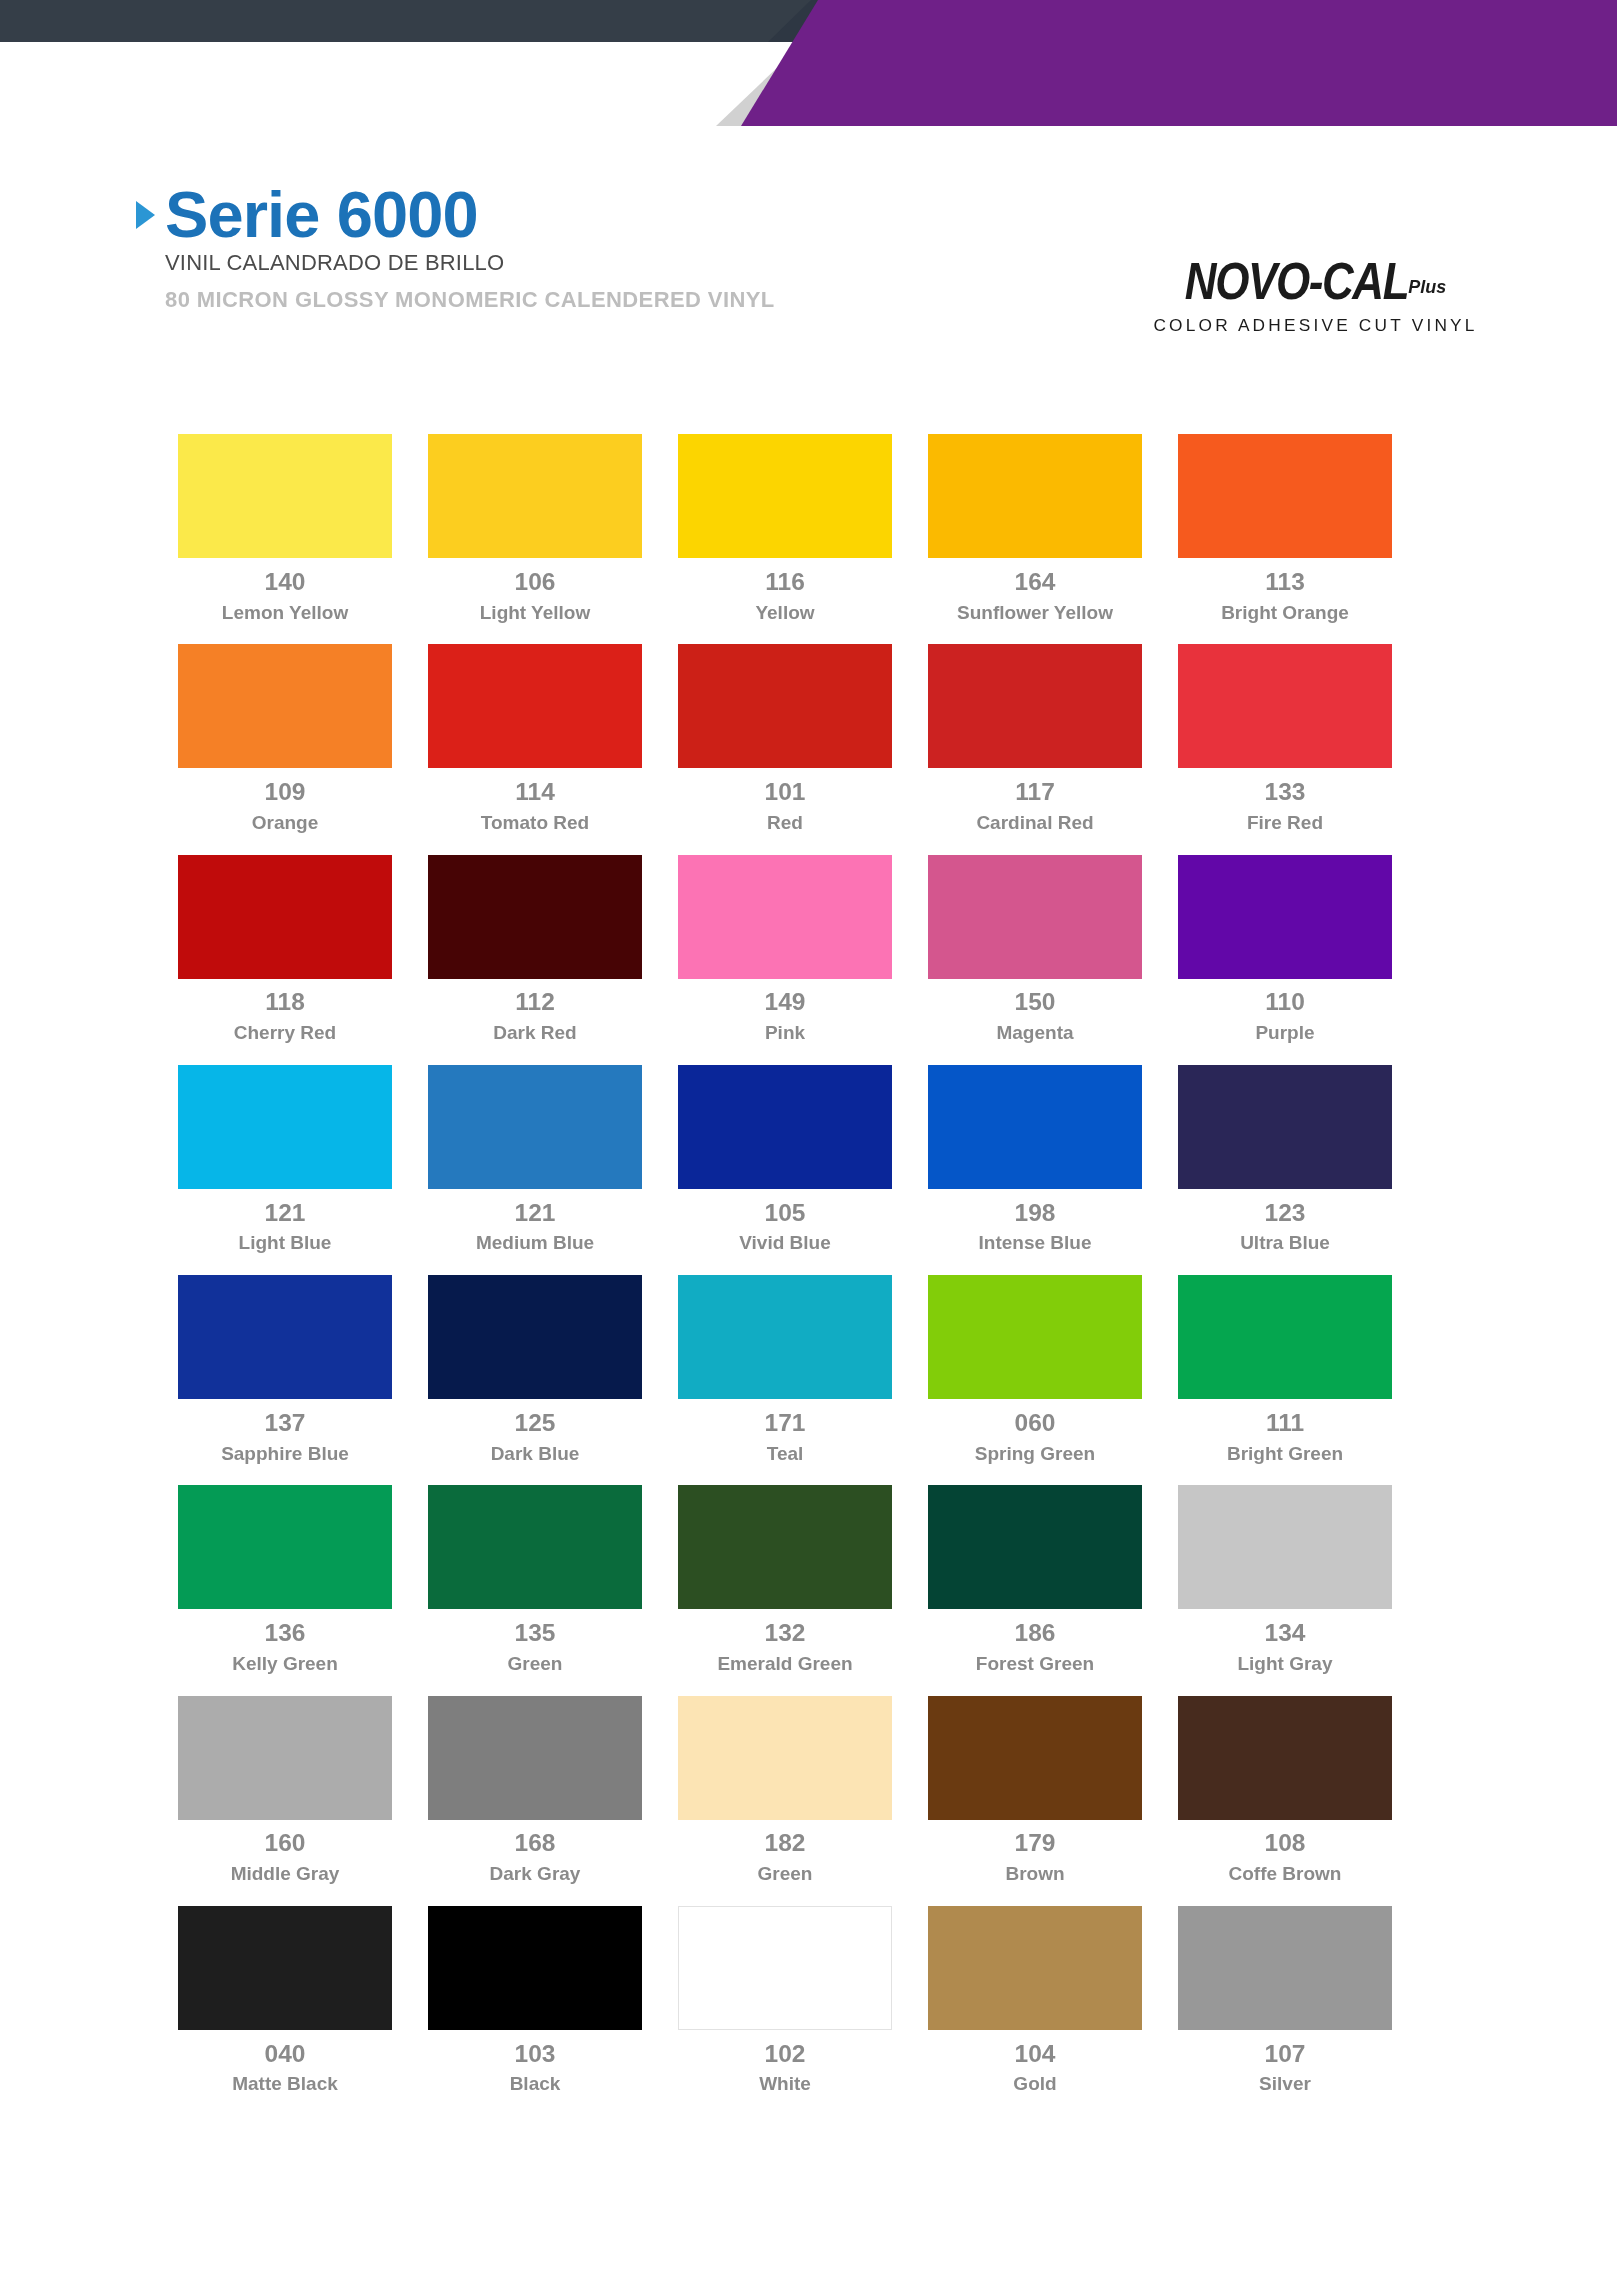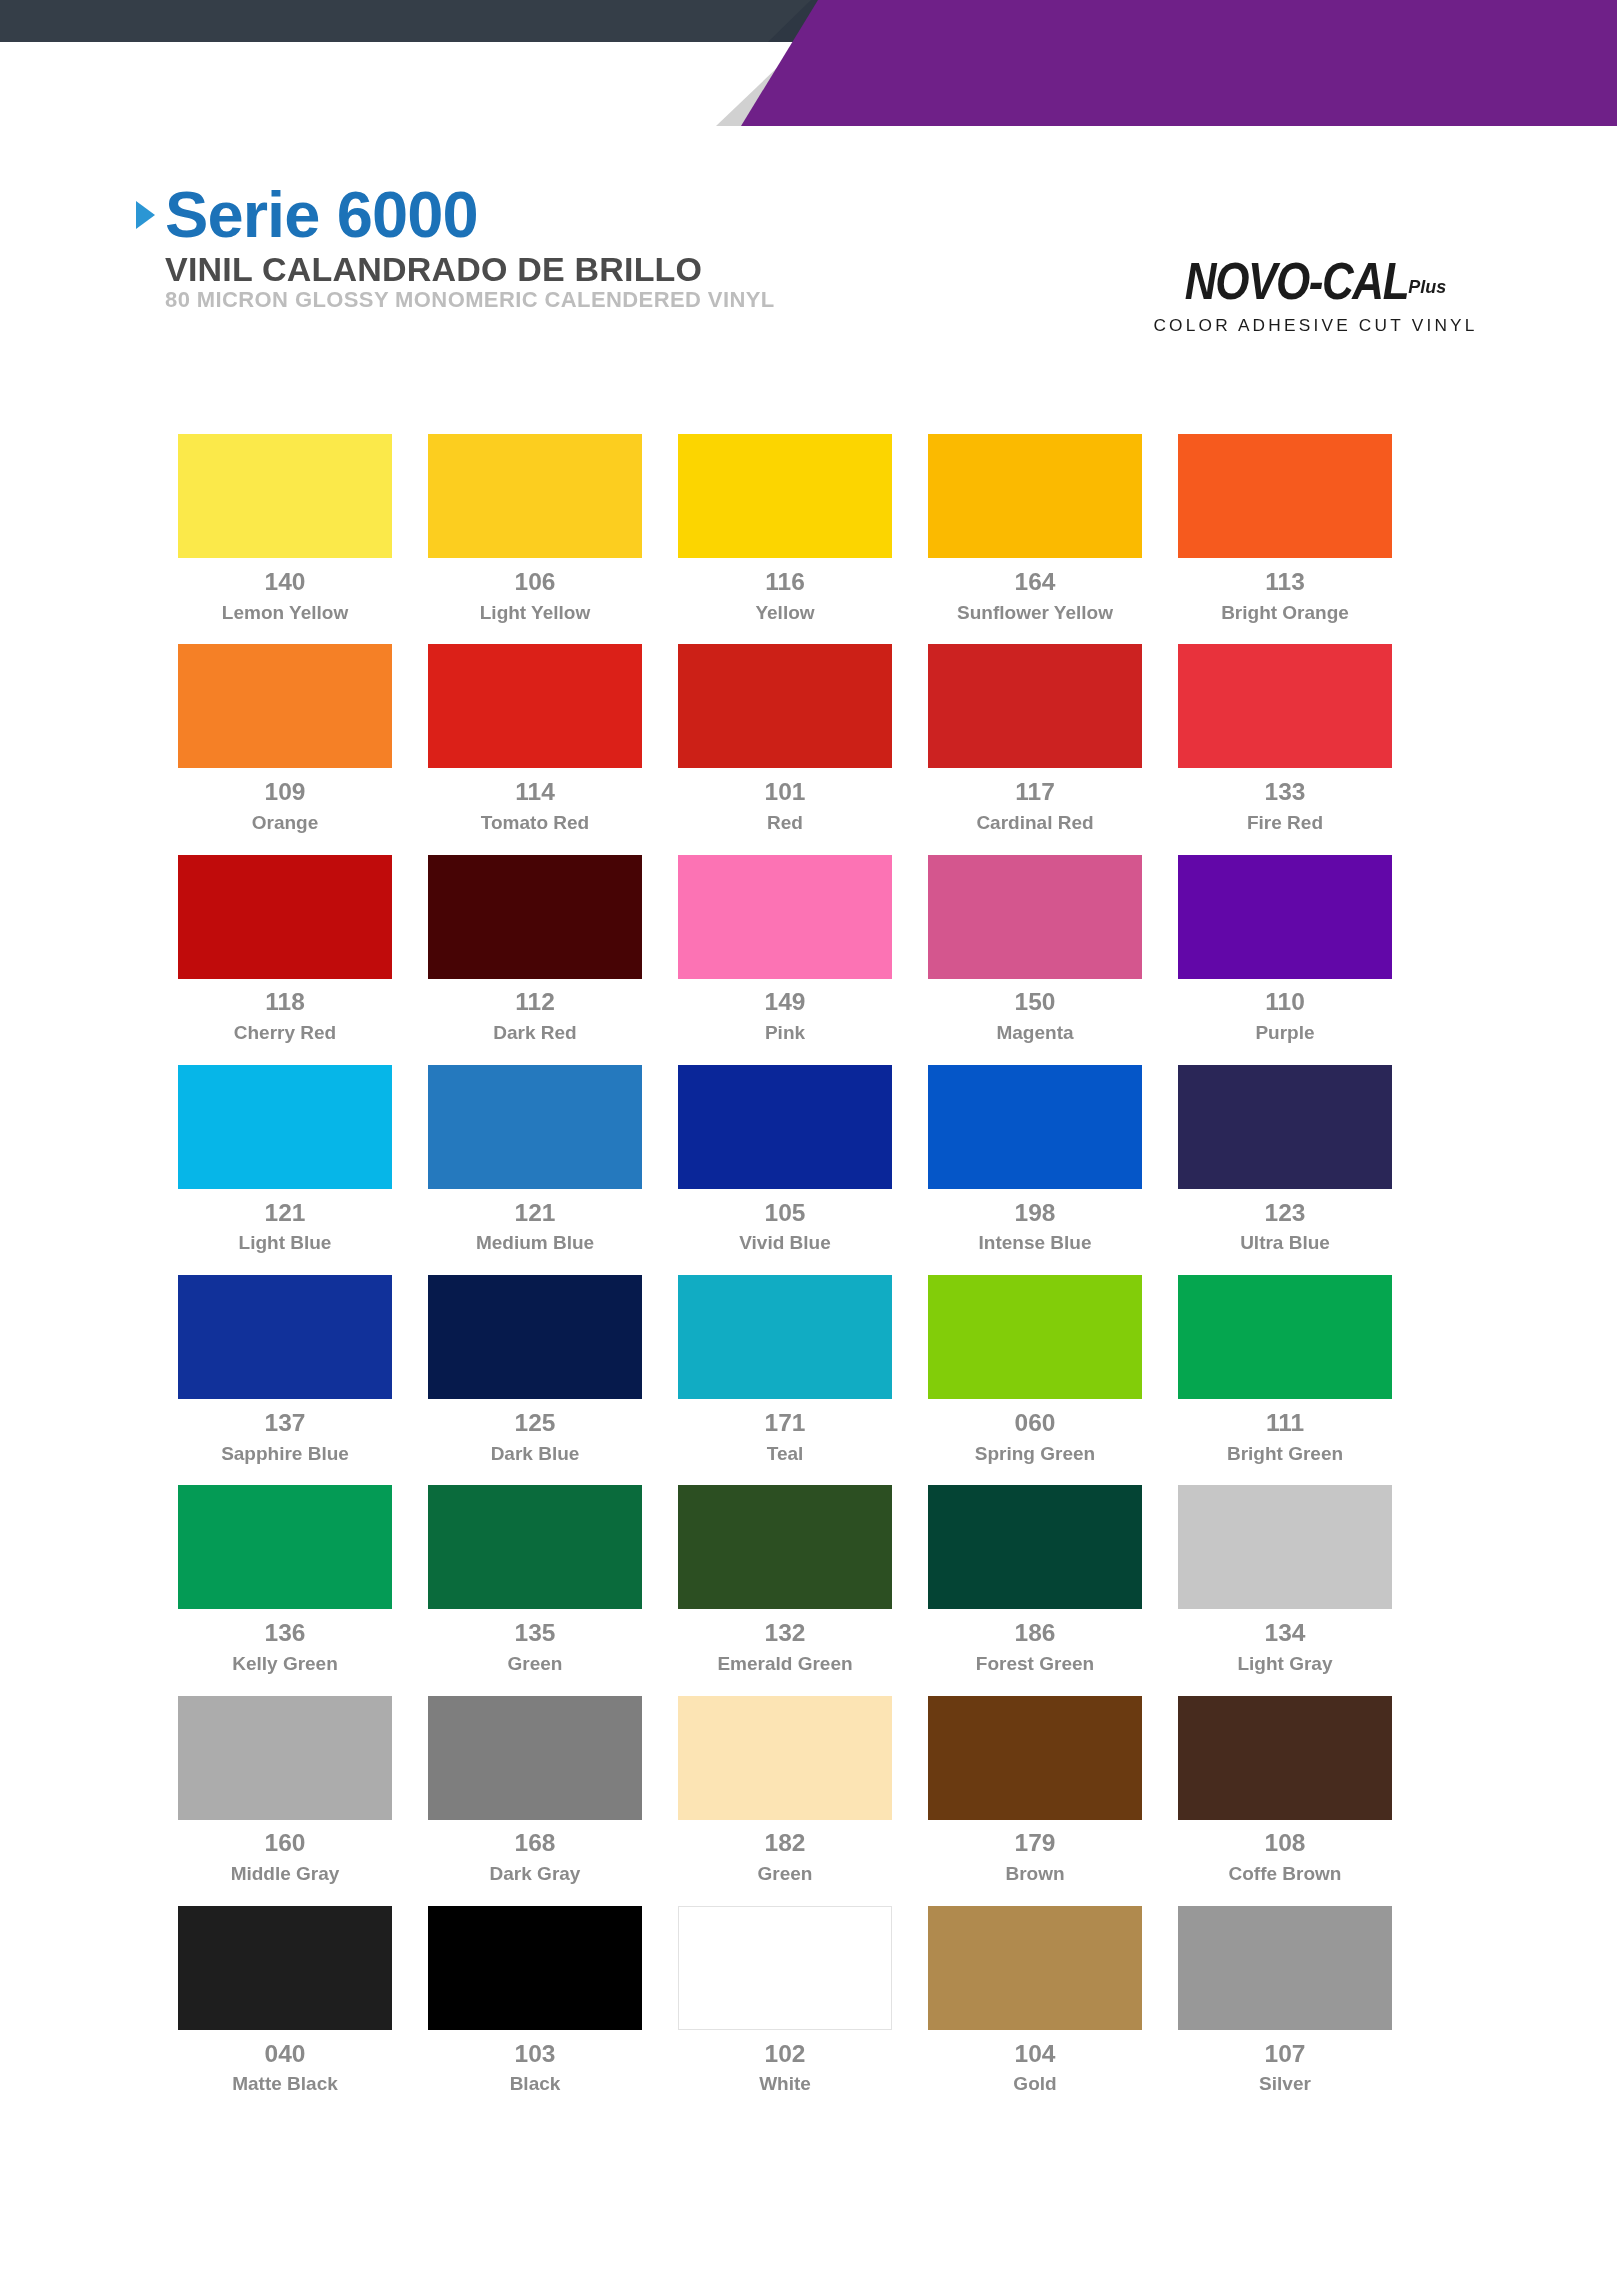--- a/index.html
+++ b/index.html
@@ -44,21 +44,21 @@
     border-bottom:14.5px solid transparent;
     margin-right:10px;margin-top:2.7px;
   }
   .serie-title{
     font-size:65px;font-weight:bold;color:#1c72b8;
     letter-spacing:-0.9px;line-height:1;
     font-family:"Liberation Sans", sans-serif;
   }
   .subtitle-es{
     position:absolute;left:165px;top:82px;
-    font-size:34px;font-weight:bold;color:#4b4b4b;
+    font-size:22px;font-weight:normal;color:#4b4b4b;
     letter-spacing:0.2px;
     font-family:"Liberation Sans", sans-serif;
   }
   .subtitle-en{
     position:absolute;left:165px;top:119px;
     font-size:22px;font-weight:bold;color:#bdbdbd;
     letter-spacing:0.4px;
     font-family:"Liberation Sans", sans-serif;
   }
 

